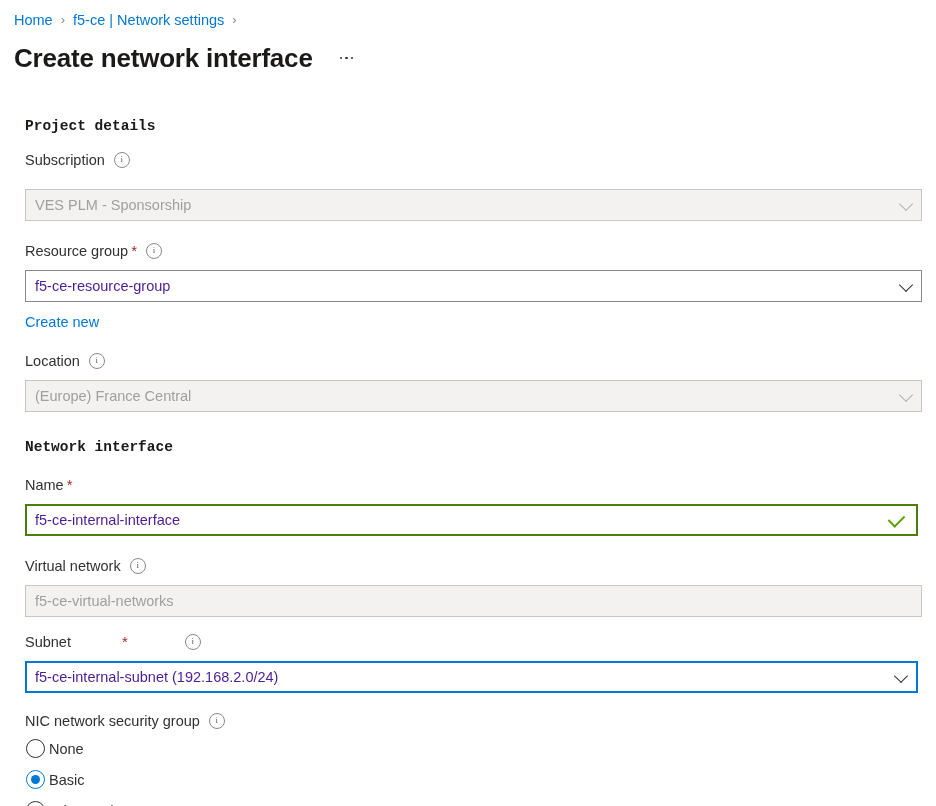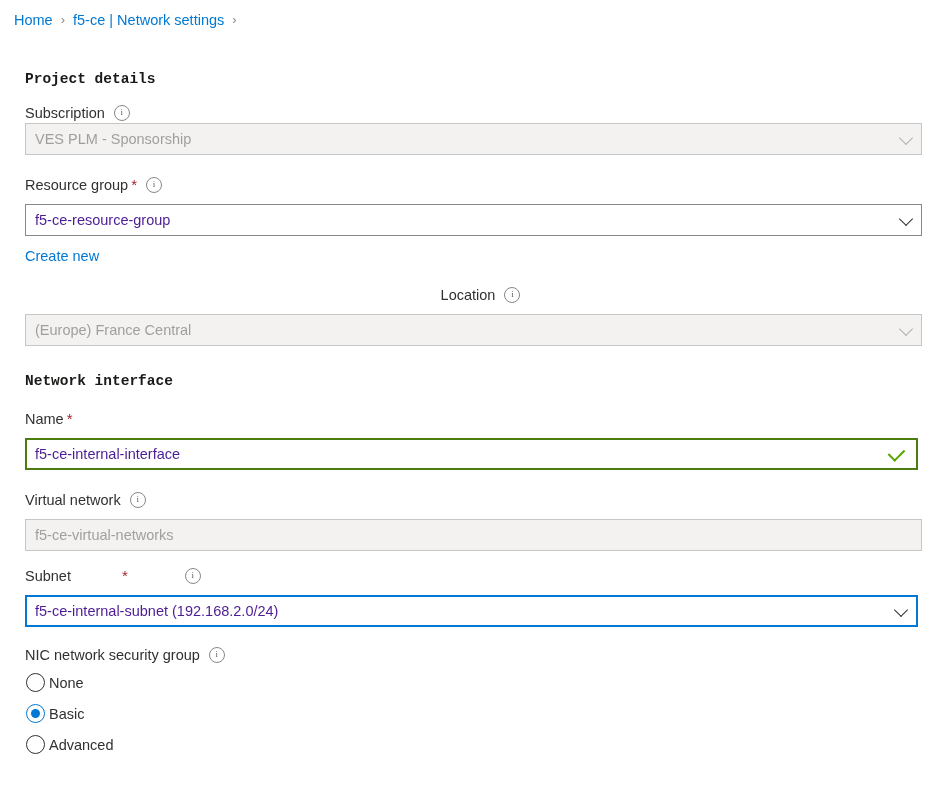--- a/index.html
+++ b/index.html
@@ -239,52 +239,60 @@
 
 <div class="page">
 
   <nav class="breadcrumb">
     <span class="crumb-link">Home</span>
     <span class="crumb-sep">›</span>
     <span class="crumb-link">f5-ce | Network settings</span>
     <span class="crumb-sep">›</span>
   </nav>
 
+  <div class="title-row">
+    <h1 class="page-title">Create network interface</h1>
+    <div class="ellipsis-btn" title="More actions">
+      <i></i>
+      <i></i>
+      <i></i>
+    </div>
+  </div>
 
   <div class="form">
 
     <div class="section-head">Project details</div>
 
     <div class="field-label" style="margin-top:14px;">
       <span>Subscription</span>
       <span class="info-icon">
           <span>i</span>
         </span>
     </div>
-    <div class="control disabled" style="margin-top:0; width:897px;">
+    <div class="control disabled" style="margin-top:19px; width:897px;">
       <span class="control-value">VES PLM - Sponsorship</span>
       <span class="chevron"></span>
     </div>
 
     <div class="field-label" style="margin-top:20px;">
       <span>Resource group</span>
       <span class="req-star">*</span>
       <span class="info-icon">
           <span>i</span>
         </span>
     </div>
     <div class="control" style="margin-top:9px; width:897px;">
       <span class="control-value">f5-ce-resource-group</span>
       <span class="chevron"></span>
     </div>
     <div style="margin-top:10px;">
       <span class="link">Create new</span>
     </div>
 
-    <div class="field-label" style="margin-top:19px;justify-content:center;">
+    <div class="field-label" style="margin-top:19px;">
       <span>Location</span>
       <span class="info-icon">
           <span>i</span>
         </span>
     </div>
     <div class="control disabled" style="margin-top:9px; width:897px;">
       <span class="control-value">(Europe) France Central</span>
       <span class="chevron"></span>
     </div>
 

